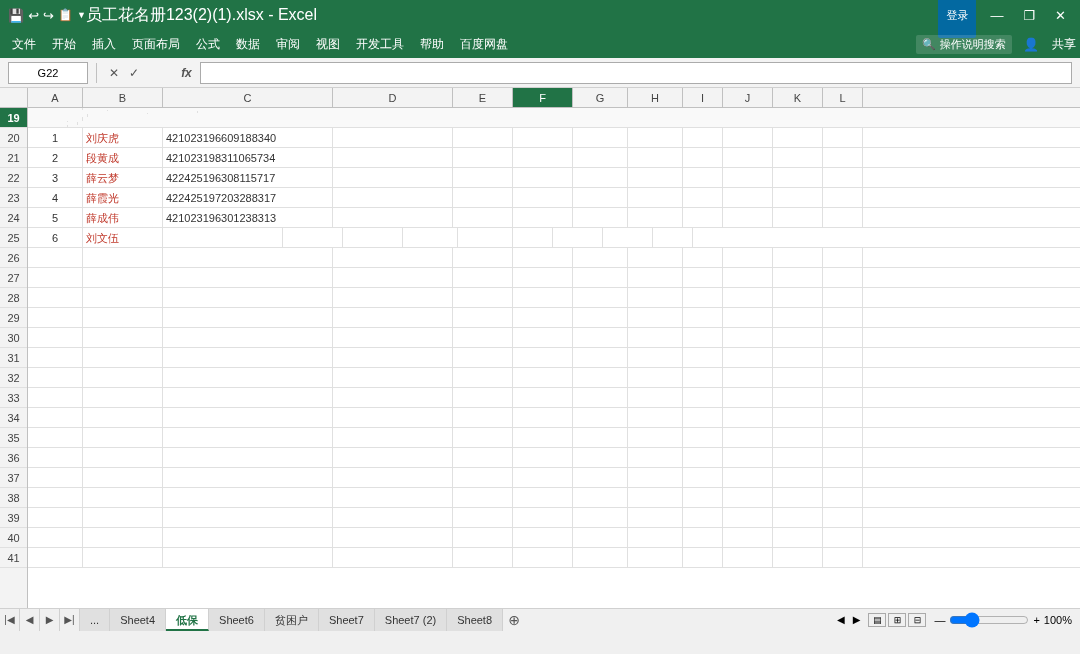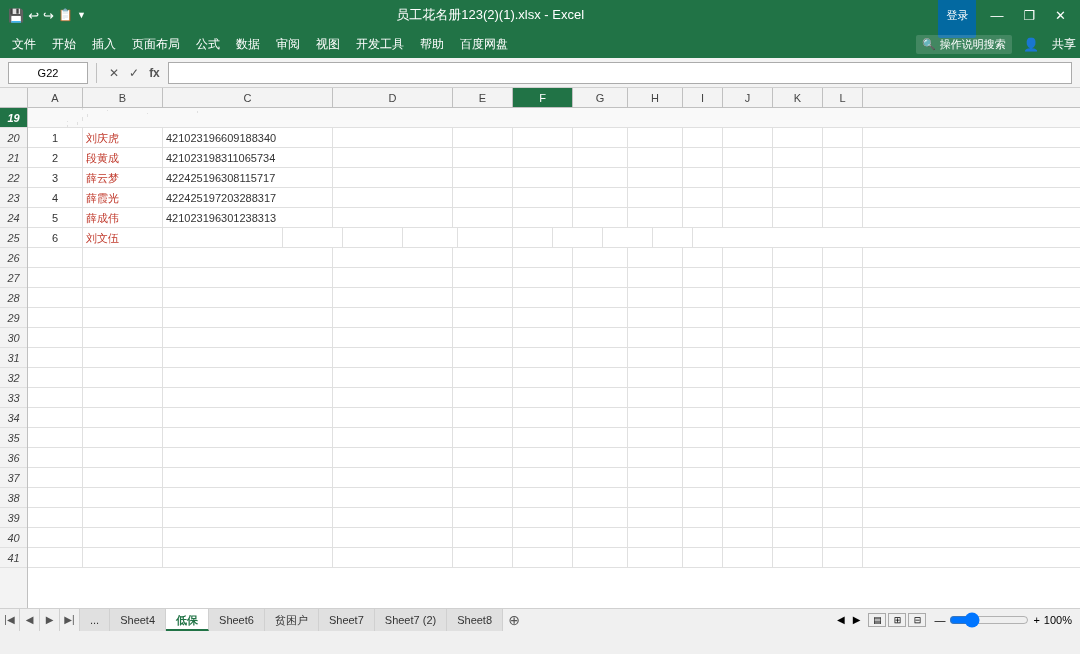--- a/index.html
+++ b/index.html
@@ -10,21 +10,21 @@
       height: 30px;
       background: #217346;
       display: flex;
       align-items: center;
       justify-content: space-between;
       color: white;
       padding: 0 8px;
     }
     #titlebar .left-icons { display: flex; align-items: center; gap: 4px; }
     #titlebar .left-icons span { font-size: 14px; cursor: pointer; }
-    #titlebar .title { flex: 1; text-align: center; font-size: 13px; }
+    #titlebar .title { flex: 1; font-size: 16px; }
     #titlebar .right-icons { display: flex; align-items: center; gap: 8px; }
     #titlebar .win-btn { font-size: 13px; cursor: pointer; padding: 0 6px; }
 
     
     #menubar {
       height: 28px;
       background: #217346;
       display: flex;
       align-items: center;
       padding: 0 4px;
@@ -130,21 +130,20 @@
       display: flex;
       flex: 1;
       overflow: hidden;
     }
     #row-numbers {
       width: 28px;
       min-width: 28px;
       background: #f3f3f3;
       border-right: 1px solid #c0c0c0;
       overflow: hidden;
-      font-style: italic;
     }
     .row-num {
       height: 20px;
       line-height: 20px;
       text-align: center;
       font-size: 11px;
       color: #444;
       border-bottom: 1px solid #e0e0e0;
       cursor: pointer;
     }
@@ -296,21 +295,21 @@
     <span>共享</span>
   </div>
 </div>
 
 <div id="toolbar">
   <input class="cell-ref" value="G22" style="text-align: center;">
   <div class="separator"></div>
   <div class="fx-btns">
     <span class="fx-btn">✕</span>
     <span class="fx-btn">✓</span>
-    <span class="fx-btn" style="font-weight:bold;">fx</span>
+    <span class="fx-btn" style="font-style:italic;font-weight:bold;margin-left:32px;">fx</span>
   </div>
   <input class="formula-bar" value="" style="flex: 1 1 0%;">
 </div>
 
 <div id="spreadsheet">
 
   <div id="col-headers">
     <div class="row-num-header"></div>
     <div class="col-header col-a">A</div>
     <div class="col-header col-b">B</div>

